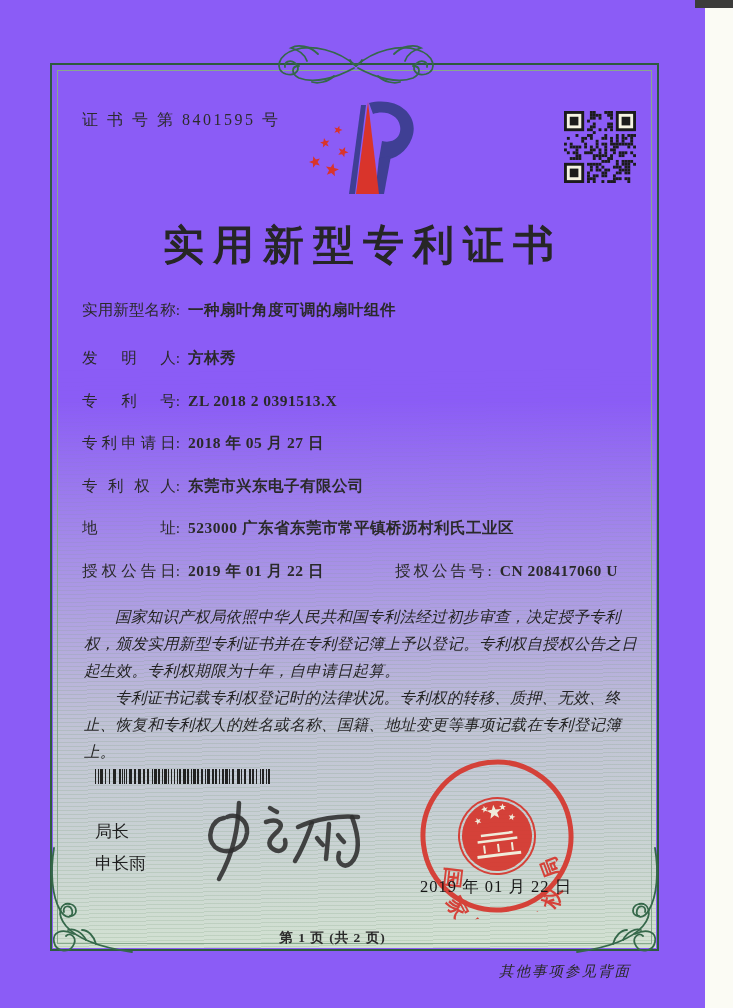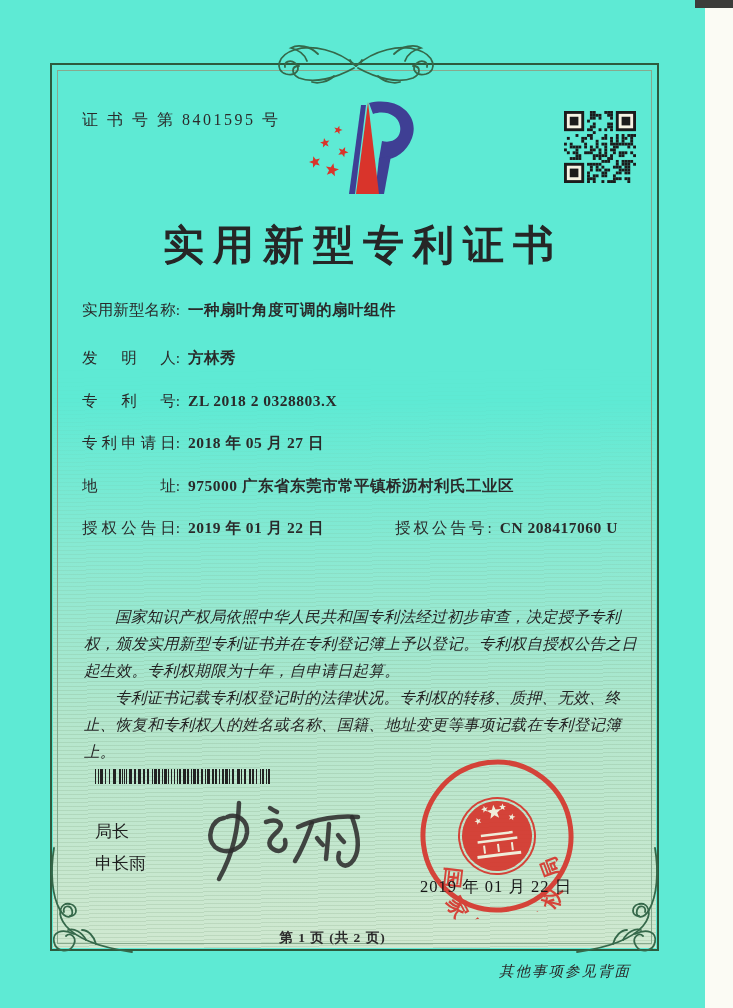--- a/index.html
+++ b/index.html
@@ -1,18 +1,18 @@
 <!DOCTYPE html>
 <html><head>
 <meta charset="utf-8">
 <style>
   html,body{margin:0;padding:0;background:#e8e8e4;}
   .page{
     position:relative;width:733px;height:1008px;margin:0 auto;
-    background:#5eead4;overflow:hidden;
+    background:#8b5cf6;overflow:hidden;
     font-family:"Liberation Serif","DejaVu Serif",serif;color:#222;
   }
   
   .scan-right{position:absolute;right:0;top:0;width:28px;height:100%;background:#fbfbf4;}
   .scan-corner{position:absolute;right:0;top:0;width:38px;height:8px;background:#3c3c3a;}
   
   .frame-outer{position:absolute;left:50px;top:63px;width:609px;height:888px;border:2.5px solid #2d5b3e;box-sizing:border-box;}
   .frame-inner{position:absolute;left:57px;top:70px;width:595px;height:874px;border:1.2px solid #87a98d;box-sizing:border-box;}
   .tint{
     position:absolute;left:53px;top:66px;width:603px;height:882px;
@@ -326,27 +326,30 @@
   <div class="title">实用新型专利证书</div>
 
   <div class="fields">
     <div class="frow first">
       <span class="flabel">实用新型名称</span><span class="colon">:</span><span class="fvalue">一种扇叶角度可调的扇叶组件</span>
     </div>
     <div class="frow">
       <span class="flabel">发明人</span><span class="colon">:</span><span class="fvalue">方林秀</span>
     </div>
     <div class="frow">
-      <span class="flabel">专利号</span><span class="colon">:</span><span class="fvalue">ZL 2018 2 0328803.X</span>
+      <span class="flabel">专利号</span><span class="colon">:</span><span class="fvalue">ZL 2018 2 0391513.X</span>
     </div>
     <div class="frow">
       <span class="flabel">专利申请日</span><span class="colon">:</span><span class="fvalue">2018 年 05 月 27 日</span>
     </div>
     <div class="frow">
-      <span class="flabel">地址</span><span class="colon">:</span><span class="fvalue">975000 广东省东莞市常平镇桥沥村利氏工业区</span>
+      <span class="flabel">专利权人</span><span class="colon">:</span><span class="fvalue">东莞市兴东电子有限公司</span>
+    </div>
+    <div class="frow">
+      <span class="flabel">地址</span><span class="colon">:</span><span class="fvalue">523000 广东省东莞市常平镇桥沥村利氏工业区</span>
     </div>
     <div class="frow">
       <span class="flabel">授权公告日</span><span class="colon">:</span><span class="fvalue">2019 年 01 月 22 日</span><span class="flabel2">授权公告号</span><span class="colon">:</span><span class="fvalue">CN 208417060 U</span>
     </div>
   </div>
 
   <div class="body-text">
     <p>国家知识产权局依照中华人民共和国专利法经过初步审查，决定授予专利权，颁发实用新型专利证书并在专利登记簿上予以登记。专利权自授权公告之日起生效。专利权期限为十年，自申请日起算。</p>
     <p>专利证书记载专利权登记时的法律状况。专利权的转移、质押、无效、终止、恢复和专利权人的姓名或名称、国籍、地址变更等事项记载在专利登记簿上。</p>
   </div>

